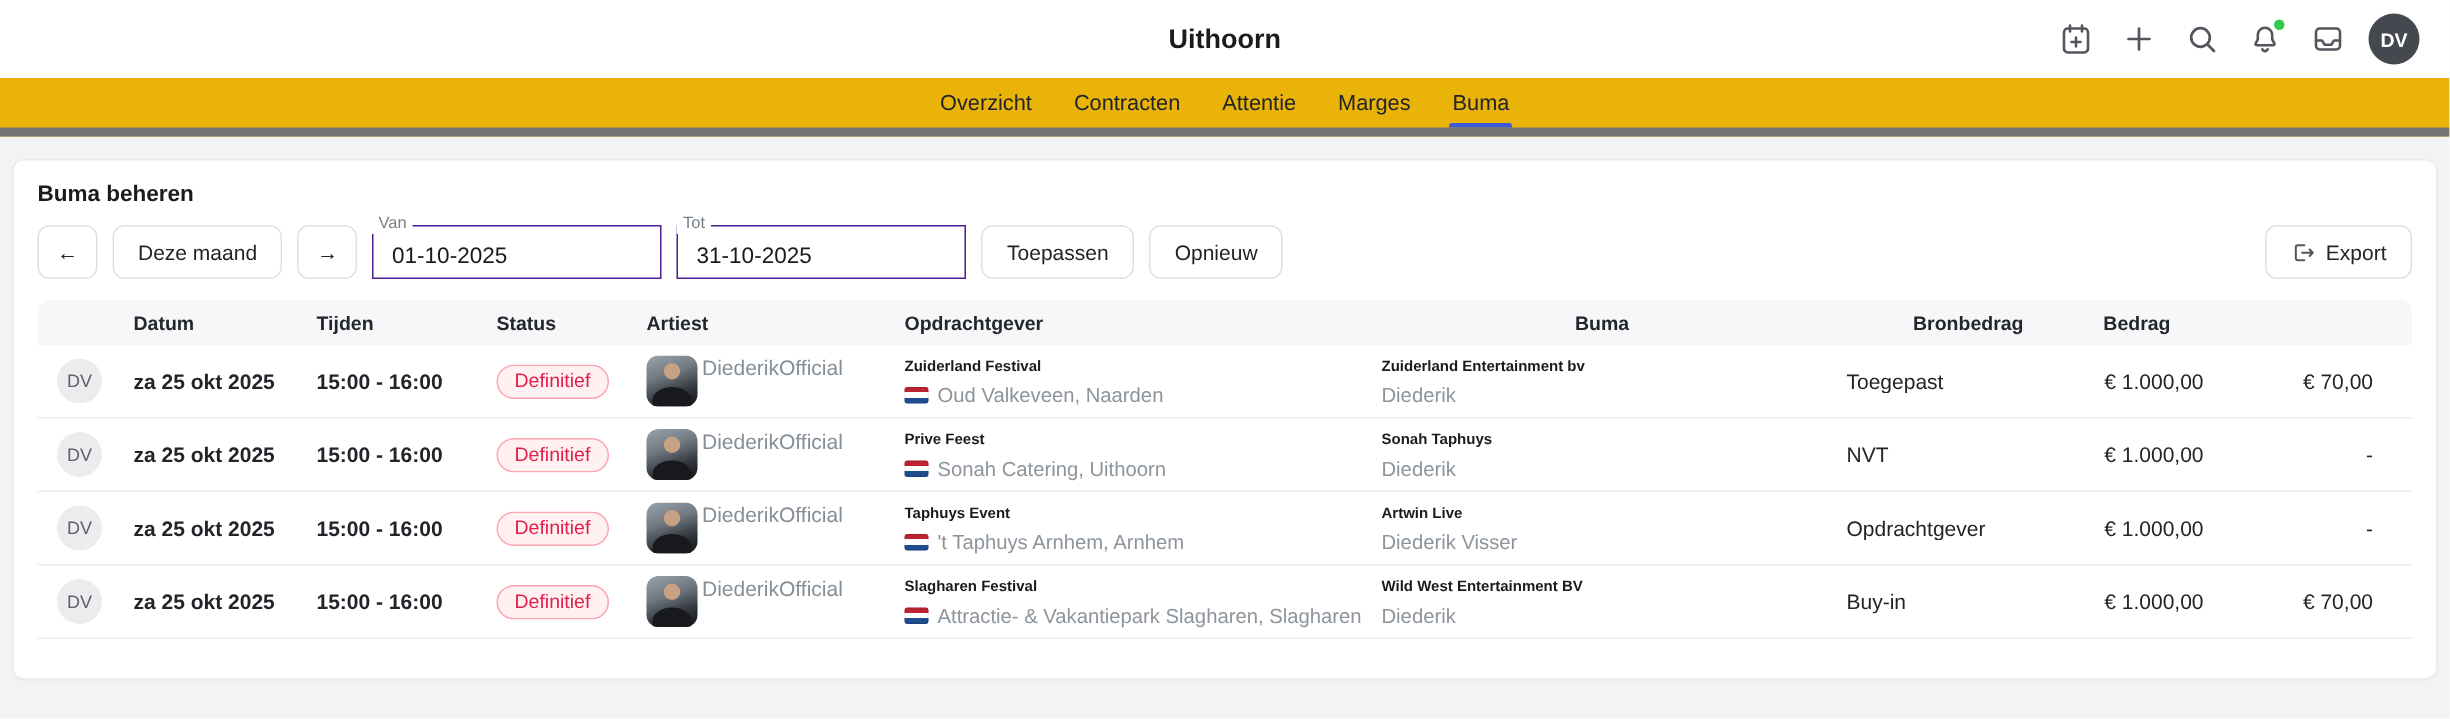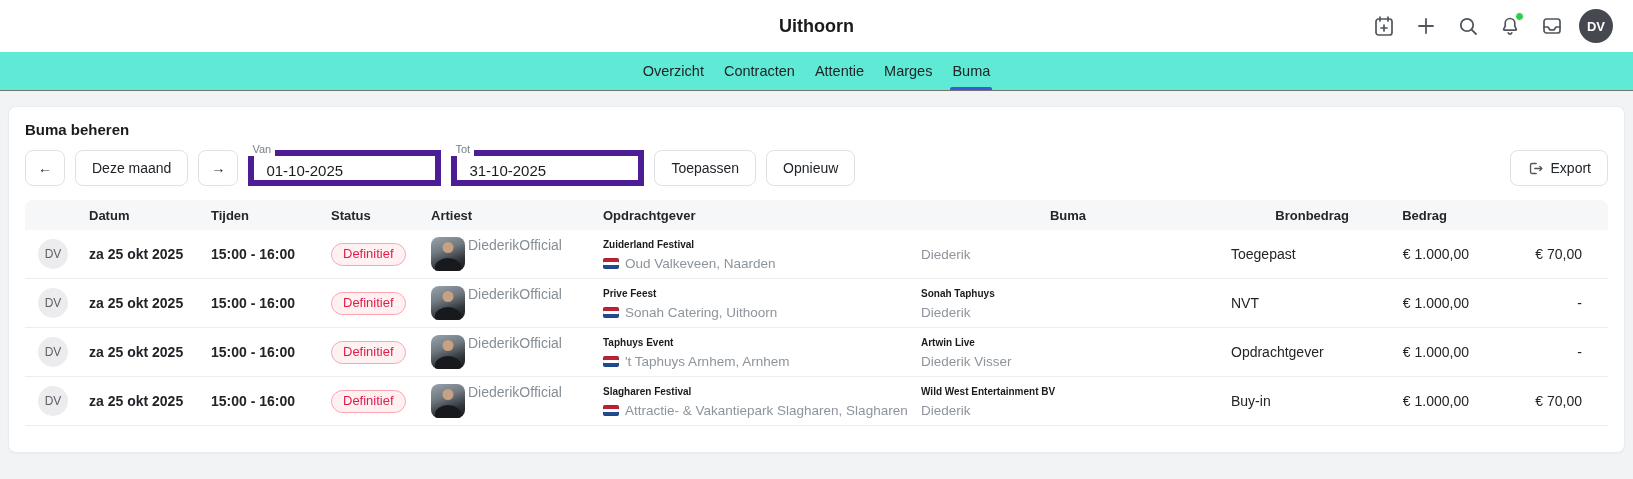--- a/index.html
+++ b/index.html
@@ -17,40 +17,40 @@
   .header-icons { display:flex; align-items:center; gap:12px; justify-content:flex-end; }
   .icon-btn { background:none; border:none; width:30px; height:30px; display:flex;
     align-items:center; justify-content:center; cursor:pointer; position:relative; }
   .icon-btn svg { stroke:#51565c; }
   .notif-dot { position:absolute; top:1px; right:1px; width:9px; height:9px;
     border-radius:50%; background:var(--notification,#2fcc4e); border:1.5px solid #fff; }
   .user-avatar { width:34px; height:34px; border-radius:50%; background:#45494f;
     color:#fff; font-size:13px; font-weight:600; display:flex; align-items:center;
     justify-content:center; cursor:pointer; }
   
-  .tab-bar { height:39px; background:#5eead4; display:flex; justify-content:center;
-    align-items:stretch; border-bottom:1px solid #737373; }
+  .tab-bar { height:39px; background:#eab308; display:flex; justify-content:center;
+    align-items:stretch; gap:8px; border-bottom:6px solid #737373; }
   .tab { background:none; border:none; font-family:inherit; font-size:14.5px; color:#212529;
     padding:0 10px; cursor:pointer; position:relative; }
   .tab.active::after { content:""; position:absolute; left:8px; right:8px; bottom:0;
     height:3px; background:var(--accent,#3b5bdb); border-radius:2px 2px 0 0; }
   
   .main-area { padding:15px 8px; }
   .card { background:#fff; border:1px solid #e9ecef; border-radius:8px;
     padding:14px 16px 26px; box-shadow:0 1px 2px rgba(0,0,0,.03); }
   .panel-title { font-size:15px; font-weight:700; margin-bottom:12px; color:#1a1b1e; }
   .controls { display:flex; align-items:flex-end; gap:10px; margin-bottom:14px; }
   .btn { background:#fff; border:1px solid #dee2e6; border-radius:8px; height:36px;
     padding:0 16px; font-family:inherit; font-size:14px; color:#212529; cursor:pointer;
     display:flex; align-items:center; gap:7px; }
   .btn-square { padding:0 12px; }
   .date-field { position:relative; width:193px; }
   .date-field .float-label { position:absolute; top:-7px; left:0; background:#fff;
     padding:0 4px; font-size:11px; color:#787f86; line-height:13px; }
-  .date-field input { width:100%; height:36px; border:6px solid #4c1d95; border-radius:0;
+  .date-field input { width:100%; height:36px; border:1px solid #4c1d95; border-radius:0;
     padding:4px 12px 0; font-family:inherit; font-size:15px; color:#1a1b1e; outline:none; }
   .spacer { flex:1; }
   .export-btn svg { stroke:#51565c; }
   
   .grid-row { display:grid;
     grid-template-columns:56px 122px 120px 100px 172px 318px 1fr 130px 120px 135px;
     align-items:center; }
   .thead { background:#f6f7f8; border-radius:8px 8px 0 0; height:30px; }
   .th { font-size:13px; font-weight:600; color:#23262b; padding:0 8px; white-space:nowrap; }
   .th-center { text-align:center; }
@@ -201,20 +201,21 @@
       <span class="artist-name">DiederikOfficial</span>
     </div>
     <div class="cell two-line">
       <div class="line1">Zuiderland Festival</div>
       <div class="line2">
         <span class="flag"></span>
         <span>Oud Valkeveen, Naarden</span>
       </div>
     </div>
     <div class="cell two-line">
+      <div class="line1">Zuiderland Entertainment bv</div>
       <div class="line2">
                 <span>Diederik</span>
               </div>
     </div>
     <div class="cell buma-cell">Toegepast</div>
     <div class="cell amount-cell">€ 1.000,00</div>
     <div class="cell amount-cell amount-last">€ 70,00</div>
   </div>
 
   <div class="grid-row trow">

